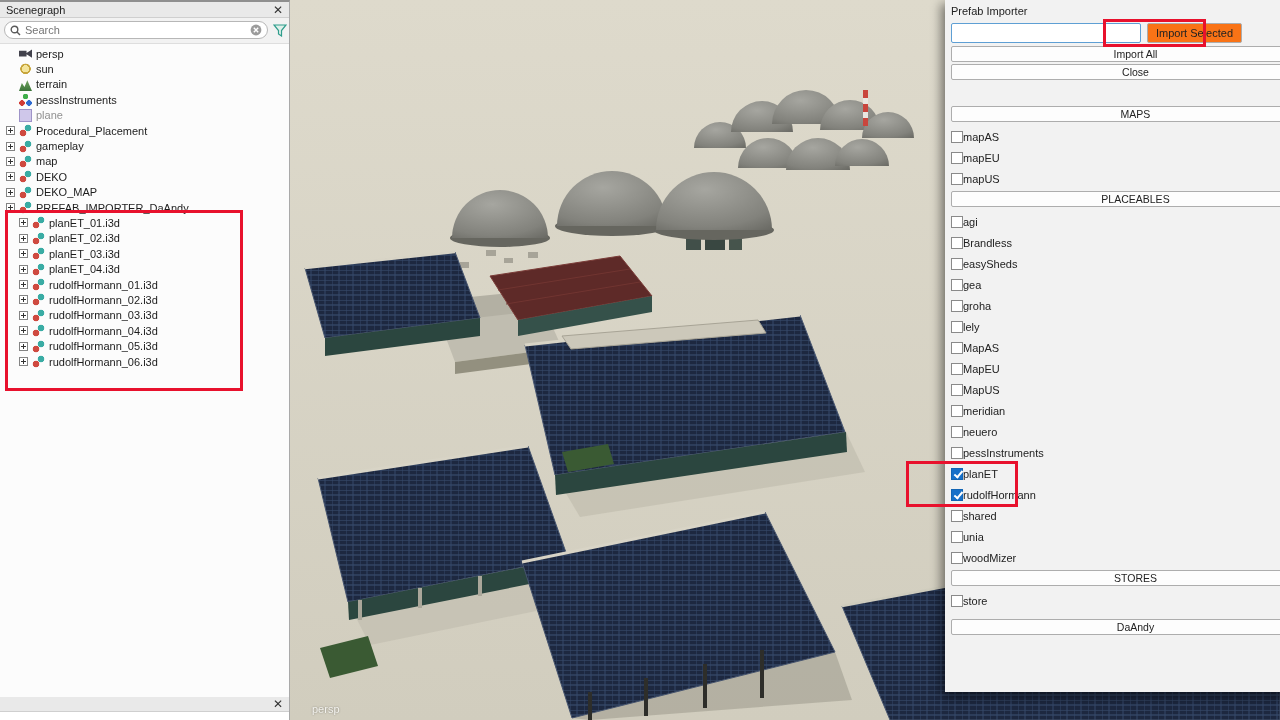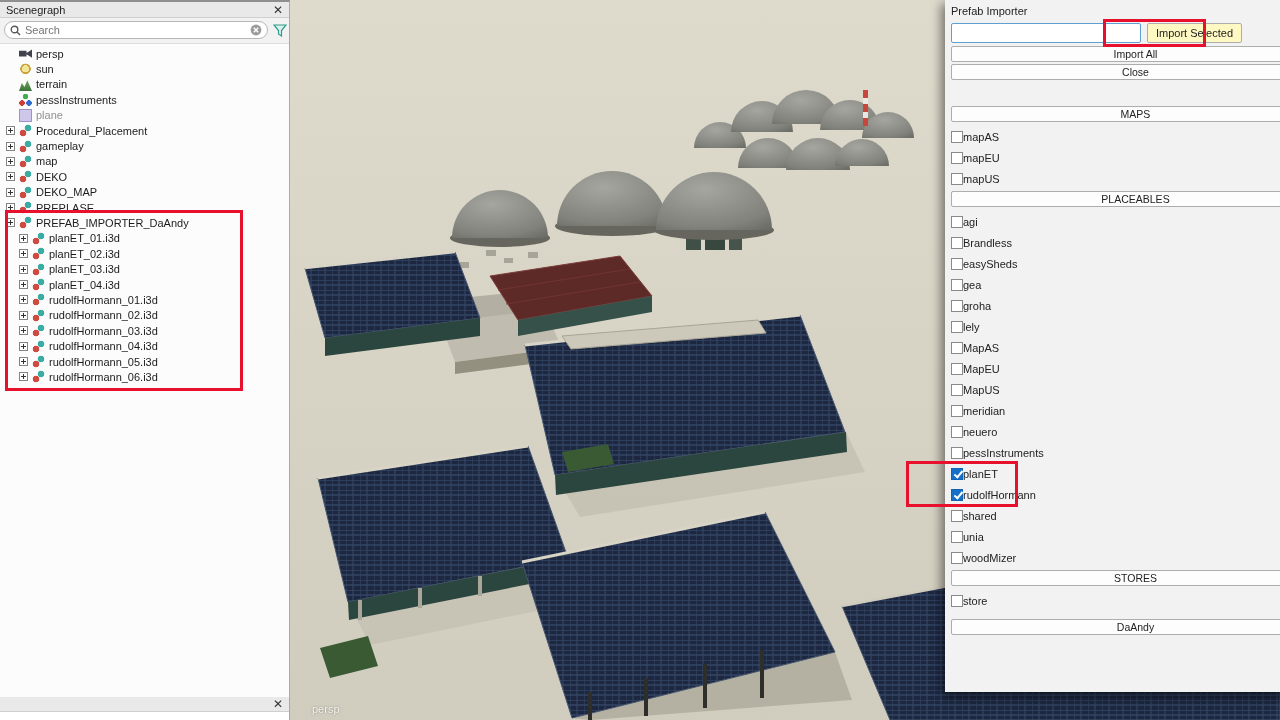--- a/index.html
+++ b/index.html
@@ -48,21 +48,21 @@
   .bottom-panel .panel-titlebar { height:15px; }
   .bottom-panel .content { height:8px; background:#ffffff; }
 
   
   .right-panel { position:absolute; left:905px; top:0; width:375px; height:692px; background:#f2f2f2;
                  box-shadow:-5px 3px 10px rgba(0,0,0,.30), 0 6px 10px rgba(0,0,0,.30);
                  padding:5px 0 0 6px; z-index:10;margin-left:40px; }
   .rp-title { color:#222; margin-bottom:6px; }
   .rp-row { display:flex; gap:6px; margin-bottom:3px; }
   .rp-input { width:190px; height:20px; border:1px solid #5e9fd4; border-radius:2px; background:#fff; font:inherit; padding:0 4px; }
-  .rp-btn { height:20px; width:95px; border:1px solid #adadad; border-radius:2px; background:#fef9c3; font:inherit; font-size:11px; color:#222; }
+  .rp-btn { height:20px; width:95px; border:1px solid #adadad; border-radius:2px; background:#f97316; font:inherit; font-size:11px; color:#222; }
   .rp-bar { display:block; width:369px; height:16px; border:1px solid #adadad; border-radius:2px; background:#fdfdfd;
             font-size:10.5px; line-height:14px; text-align:center; color:#222; margin-bottom:2px; }
   .section-bar { margin:2px 0 4px 0; }
   .first-header { margin-top:26px; }
   .daandy-header { margin-top:8px; }
   .cb-row { height:21px; display:flex; align-items:center; }
   .cb { width:12px; height:12px; flex:none; border:1px solid #8a8a8a; background:#fff; position:relative; }
   .cb.checked { background:#1670c9; border-color:#1265b5; }
   .cb.checked::after { content:""; position:absolute; left:3.5px; top:0.5px; width:3px; height:7px;
                        border:solid #fff; border-width:0 2px 2px 0; transform:rotate(40deg); }
@@ -268,25 +268,20 @@
         <div class="tree-row" style="padding-left: 6px;">
     <span class="expander"></span>
     <span class="tree-icon icon-transform"></span>
     <span class="tree-label">DEKO</span>
   </div>
         <div class="tree-row" style="padding-left: 6px;">
     <span class="expander"></span>
     <span class="tree-icon icon-transform"></span>
     <span class="tree-label">DEKO_MAP</span>
   </div>
-        <div class="tree-row" style="padding-left: 6px;">
-    <span class="expander"></span>
-    <span class="tree-icon icon-transform"></span>
-    <span class="tree-label">PREPLASE</span>
-  </div>
         <div class="tree-row hl" style="padding-left: 6px;">
     <span class="expander"></span>
     <span class="tree-icon icon-transform"></span>
     <span class="tree-label">PREFAB_IMPORTER_DaAndy</span>
   </div>
         <div class="tree-row hl" style="padding-left: 19px;">
     <span class="expander"></span>
     <span class="tree-icon icon-transform"></span>
     <span class="tree-label">planET_01.i3d</span>
   </div>

